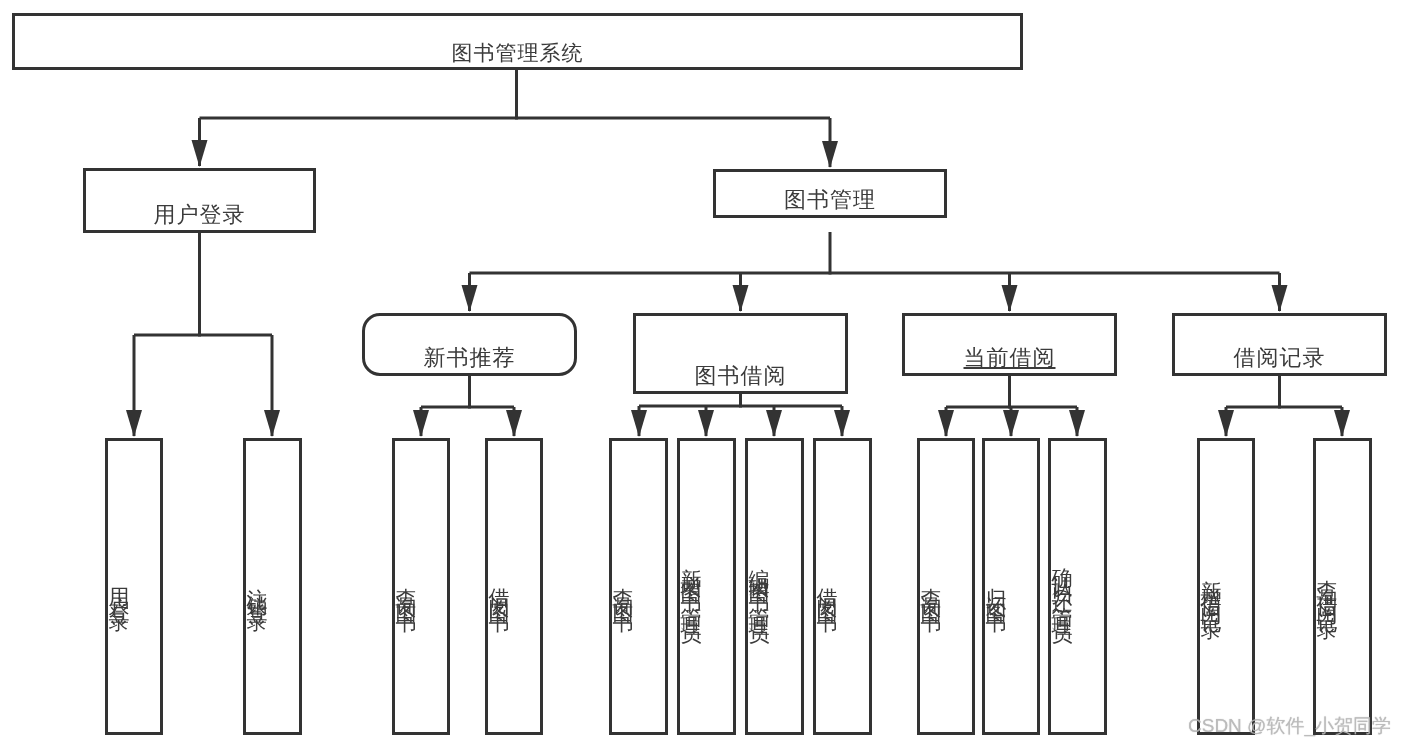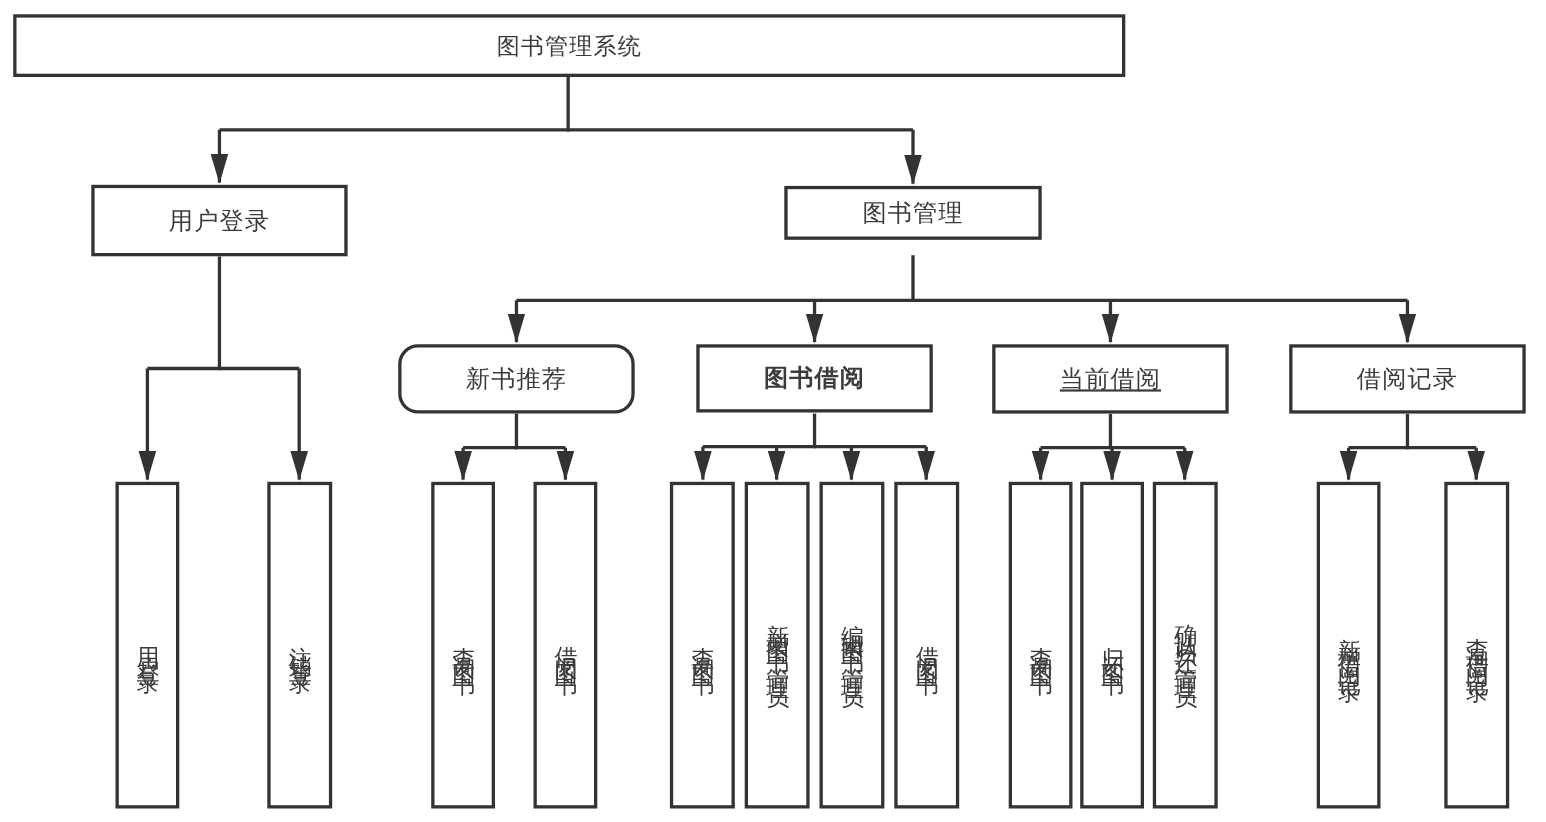--- a/index.html
+++ b/index.html
@@ -28,21 +28,21 @@
     stroke: var(--line-color);
     stroke-width: 3;
     fill: none;
   }
   .connectors .arrowhead { fill: var(--line-color); }
   .node {
     position: absolute;
     background: var(--bg-color);
     border: 3px solid var(--line-color);
     display: flex;
-    align-items: center;
+    align-items: flex-end;
     justify-content: center;
     color: var(--text-color);
     z-index: 1;
   }
   .node.h { font-size: 22px; letter-spacing: 1px; }
   .node.title { font-size: 21px; }
   .node.leaf {
     writing-mode: vertical-rl;
     text-orientation: mixed;
     font-size: 21px;
@@ -122,21 +122,21 @@
   <div class="node h" style="left:83px; top:168px; width:233px; height:65px;">
     <span>用户登录</span>
   </div>
   <div class="node h" style="left:713px; top:169px; width:234px; height:49px;">
     <span>图书管理</span>
   </div>
 
   <div class="node h" style="left:362px; top:313px; width:215px; height:63px;border-radius:18px;">
     <span>新书推荐</span>
   </div>
-  <div class="node h" style="left:633px; top:313px; width:215px; height:62px;font-weight:bold;">
+  <div class="node h" style="left:633px; top:313px; width:215px; height:81px;">
     <span>图书借阅</span>
   </div>
   <div class="node h" style="left:902px; top:313px; width:215px; height:63px;text-decoration:underline;">
     <span>当前借阅</span>
   </div>
   <div class="node h" style="left:1172px; top:313px; width:215px; height:63px;">
     <span>借阅记录</span>
   </div>
 
   <div class="node leaf" style="left:105px; top:438px; width:58px; height:297px;">
@@ -176,14 +176,15 @@
     <span>确认归还（管理员）</span>
   </div>
 
   <div class="node leaf" style="left:1197px; top:438px; width:58px; height:297px;">
     <span>新增借阅记录</span>
   </div>
   <div class="node leaf" style="left:1313px; top:438px; width:59px; height:297px;">
     <span>查询借阅记录</span>
   </div>
 
+  <div class="watermark">CSDN @软件_小贺同学</div>
 
 </div>
 
 </body></html>

